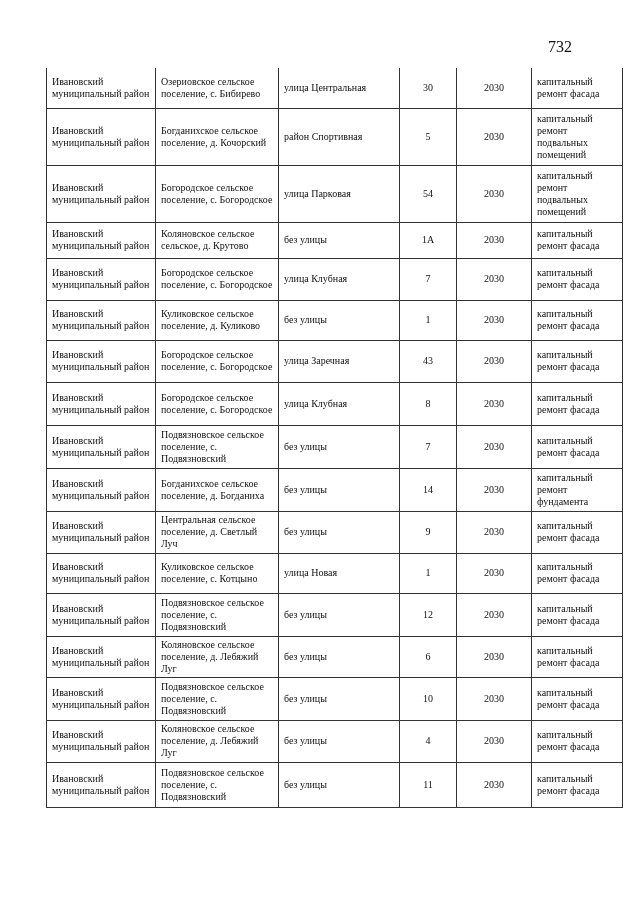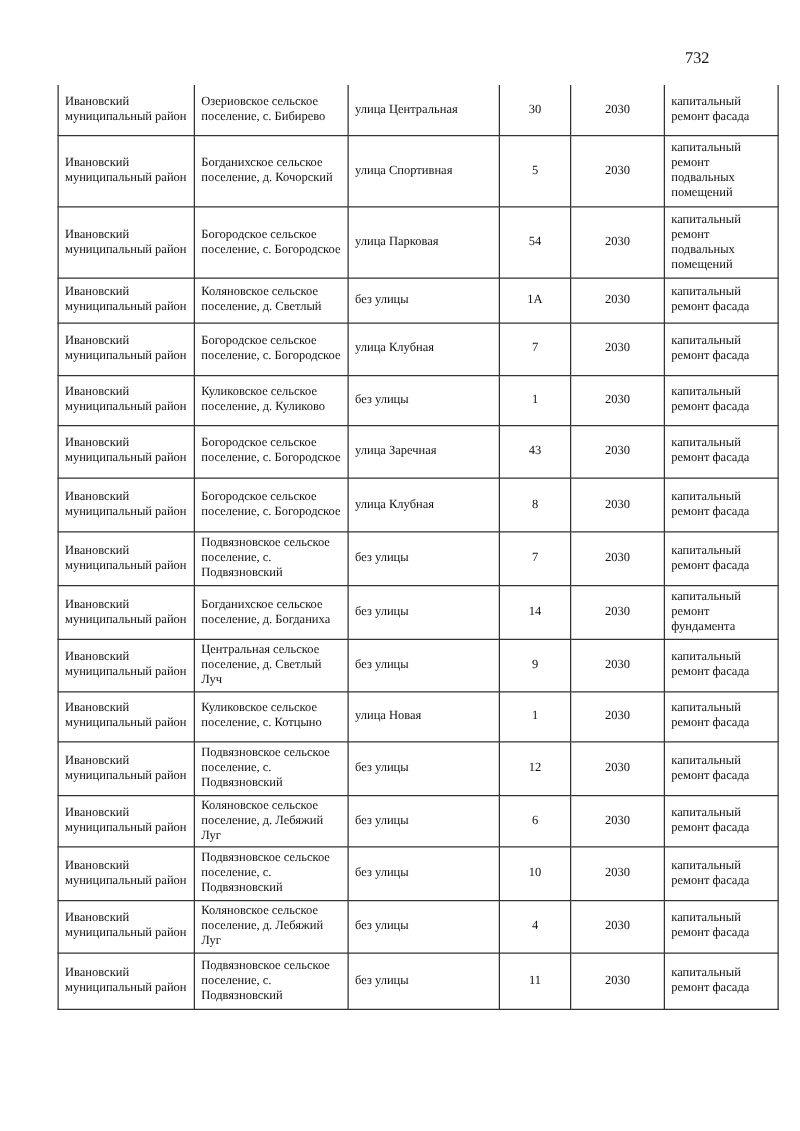--- a/index.html
+++ b/index.html
@@ -1,18 +1,18 @@
 <!DOCTYPE html>
 <html><head>
 <meta charset="utf-8">
 <style>
   html, body { margin: 0; padding: 0; background: #ffffff; }
   body { width: 640px; height: 905px; position: relative; overflow: hidden;
          font-family: "Liberation Serif", "DejaVu Serif", serif; color: #111; }
-  .page-number { position: absolute; top: 38px; left: 548px; font-size: 13px; }
+  .page-number { position: absolute; top: 38px; left: 548px; font-size: 16px; }
   table.registry { position: absolute; top: 68px; left: 46px; border-collapse: collapse;
                    table-layout: fixed; width: 571px; font-size: 10px; line-height: 12px; }
   table.registry td { border: 1px solid #333; padding: 1px 5px; vertical-align: middle; }
   table.registry tr:first-child td { border-top: none; }
   td.c-district { width: 98px; vertical-align: top; }
   td.c-settlement { width: 112px; vertical-align: top; }
   td.c-street { width: 110px; }
   td.c-house { width: 46px; text-align: center; }
   td.c-year { width: 64px; text-align: center; }
   td.c-work { width: 80px; }
@@ -28,36 +28,36 @@
         <td class="c-district">Ивановский муниципальный район</td>
         <td class="c-settlement">Озериовское сельское поселение, с. Бибирево</td>
         <td class="c-street">улица Центральная</td>
         <td class="c-house">30</td>
         <td class="c-year">2030</td>
         <td class="c-work">капитальный ремонт фасада</td>
       </tr>
       <tr style="height: 57px;">
         <td class="c-district">Ивановский муниципальный район</td>
         <td class="c-settlement">Богданихское сельское поселение, д. Кочорский</td>
-        <td class="c-street">улица Спортивная</td>
+        <td class="c-street">район Спортивная</td>
         <td class="c-house">5</td>
         <td class="c-year">2030</td>
         <td class="c-work">капитальный ремонт подвальных помещений</td>
       </tr>
       <tr style="height: 57px;">
         <td class="c-district">Ивановский муниципальный район</td>
         <td class="c-settlement">Богородское сельское поселение, с. Богородское</td>
         <td class="c-street">улица Парковая</td>
         <td class="c-house">54</td>
         <td class="c-year">2030</td>
         <td class="c-work">капитальный ремонт подвальных помещений</td>
       </tr>
       <tr style="height: 36px;">
         <td class="c-district">Ивановский муниципальный район</td>
-        <td class="c-settlement">Коляновское сельское поселение, д. Светлый</td>
+        <td class="c-settlement">Коляновское сельское сельское, д. Крутово</td>
         <td class="c-street">без улицы</td>
         <td class="c-house">1А</td>
         <td class="c-year">2030</td>
         <td class="c-work">капитальный ремонт фасада</td>
       </tr>
       <tr style="height: 42px;">
         <td class="c-district">Ивановский муниципальный район</td>
         <td class="c-settlement">Богородское сельское поселение, с. Богородское</td>
         <td class="c-street">улица Клубная</td>
         <td class="c-house">7</td>

